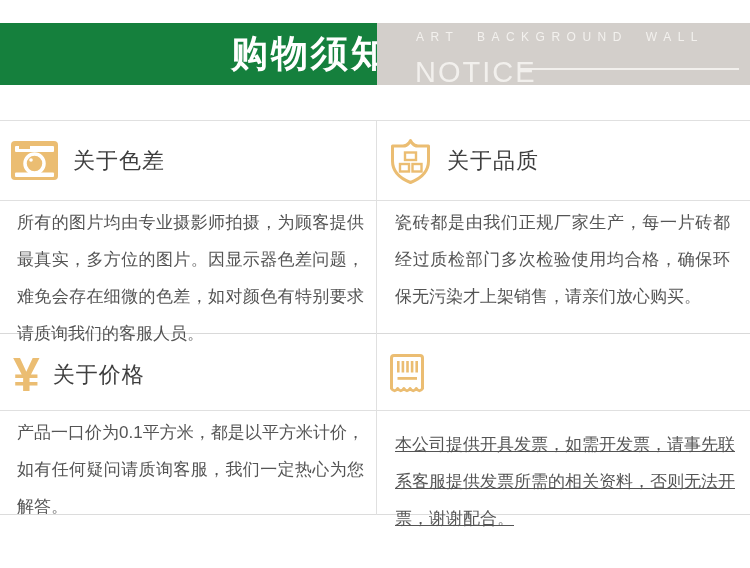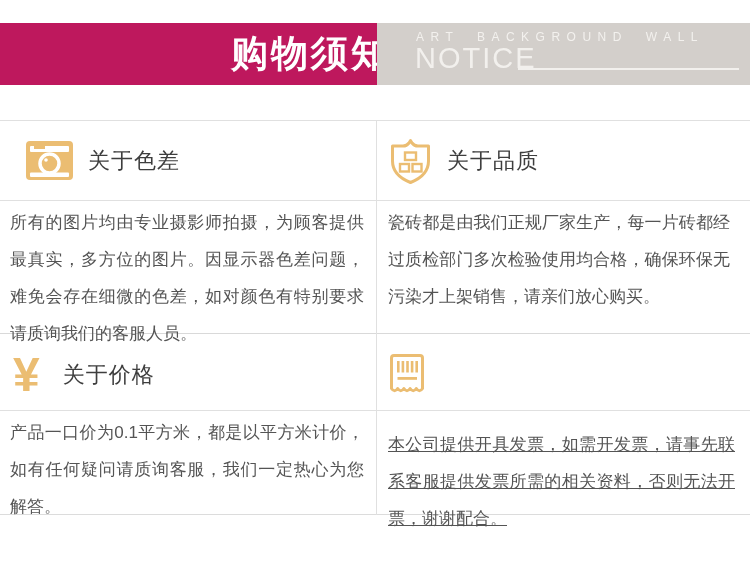--- a/index.html
+++ b/index.html
@@ -3,37 +3,37 @@
 <meta charset="utf-8">
 <style>
   * { margin:0; padding:0; box-sizing:border-box; }
   html,body { background:#ffffff; }
   body { font-family:"Liberation Sans","DejaVu Sans",sans-serif; }
   .page { position:relative; width:750px; height:568px; background:#fff; overflow:hidden; }
 
   
   .hdr-red {
     position:absolute; left:0; top:23px; width:412px; height:62px;
-    background:#be185d; display:flex; align-items:center; justify-content:flex-end;
+    background:#15803d; display:flex; align-items:center; justify-content:flex-end;
     padding-right:21px;
     padding-left:20px;
   }
   .hdr-red .title {
     color:#ffffff; font-size:37px; font-weight:bold; letter-spacing:3px; line-height:62px;
   }
   .hdr-gray {
     position:absolute; left:377px; top:23px; width:373px; height:62px;
     background:#D3CFCB;
   }
   .hdr-gray .art {
     position:absolute; left:39px; top:8px;
     color:#F3F1EE; font-size:12px; letter-spacing:6.5px; word-spacing:8px; line-height:12px;
   }
   .hdr-gray .notice {
-    position:absolute; left:38px; top:20px;
+    position:absolute; left:38px; top:34px;
     color:#F2F0ED; font-size:29px; font-weight:400; letter-spacing:2px; line-height:30px;
   }
   .hdr-gray .notice-line {
     position:absolute; left:141px; top:45px; width:221px; height:2px; background:#F2F0ED;
   }
 
   
   .hline { position:absolute; left:0; width:750px; height:1px; background:#E0E0E0; }
   .hl-top { top:120px; }
   .hl-head1 { top:200px; }
@@ -45,35 +45,35 @@
   
   .cell { position:absolute; }
   .c1 { left:0;   top:121px; width:376px; height:212px; }
   .c2 { left:377px; top:121px; width:373px; height:212px; }
   .c3 { left:0;   top:334px; width:376px; height:180px; }
   .c4 { left:377px; top:334px; width:373px; height:180px; }
 
   .cell-head { display:flex; align-items:center; }
   .c1 .cell-head, .c2 .cell-head { height:79px; }
   .c3 .cell-head, .c4 .cell-head { height:76px; padding-top:5px; }
-  .c1 .cell-head { padding-left:26px; }
+  .c1 .cell-head { padding-left:11px; }
   .c2 .cell-head { padding-left:11px; }
   .c3 .cell-head { padding-left:13px; }
   .c4 .cell-head { padding-left:11px; }
 
   .sec-title { color:#3E3E3E; font-size:22px; letter-spacing:1px; }
   .c1 .sec-title { margin-left:15px; }
   .c2 .sec-title { margin-left:14px;text-align:center; }
-  .c3 .sec-title { margin-left:23px; }
+  .c3 .sec-title { margin-left:13px; }
   .c4 .sec-title { margin-left:15px; }
 
   .icon-box { display:flex; align-items:center; justify-content:center; }
   .yuan { color:#EBBD72; font-size:48px; font-weight:bold; line-height:44px; }
 
-  .cell-body { color:#545454; font-size:17px; line-height:37px; text-align:justify; }
+  .cell-body { color:#545454; font-size:17px; line-height:37px; text-align:justify;margin-left:7px; }
   .c1 .cell-body { padding:4px 12px 0 10px; }
   .c2 .cell-body { padding:4px 20px 0 11px; }
   .c3 .cell-body { padding:4px 12px 0 10px; }
   .c4 .cell-body { padding:16px 15px 0 11px;text-decoration:underline; }
 </style>
 </head>
 <body>
 
 <div class="page">
 

